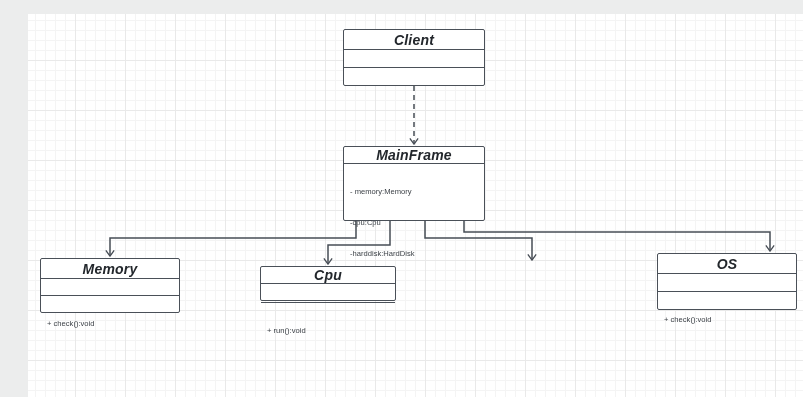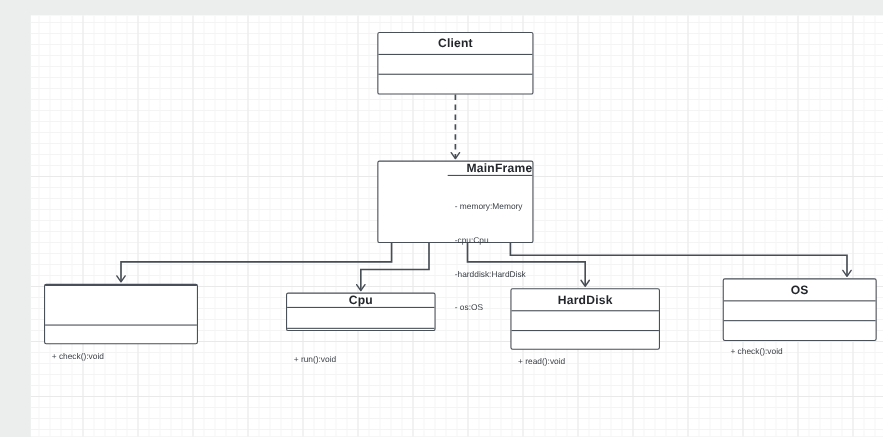--- a/index.html
+++ b/index.html
@@ -55,27 +55,28 @@
     position: absolute;
     background: #ffffff;
     border: 1.4px solid #4a5058;
     border-radius: 2px;
     display: flex;
     flex-direction: column;
   }
 
   .uml-name {
     text-align: center;
-    font-size: 11px;
+    font-size: 14px;
     font-weight: bold;
     color: #23272c;
     letter-spacing: .2px;
     display: flex;
     align-items: center;
     justify-content: center;
+    font-style: italic;
   }
 
   .uml-compartment {
     border-top: 1.4px solid #4a5058;
     font-size: 7.6px;
     color: #3a3f45;
     padding: 3px 6px 2px 6px;
     line-height: 10.2px;
     white-space: pre;
   }
@@ -116,52 +117,46 @@
       <path d="M464,221 L464,232 L770,232 L770,251" fill="none" stroke="#474d55" stroke-width="1.5" stroke-linejoin="miter" marker-end="url(#openArrow)"></path>
     </g>
   </svg>
 
   <div class="uml-class" style="left:343px; top:29px; width:142px; height:57px;">
     <div class="uml-name" style="height:19px;">Client</div>
     <div class="uml-compartment empty" style="flex:1;"></div>
     <div class="uml-compartment empty" style="flex:1;"></div>
   </div>
 
-  <div class="uml-class" style="left:343px; top:146px; width:142px; height:75px;align-items:flex-end;">
+  <div class="uml-class" style="left:343px; top:146px; width:142px; height:75px;">
     <div class="uml-name" style="height:16px;">MainFrame</div>
     <div class="uml-compartment" style="flex:1;">
       <div>- memory:Memory</div>
       <div>-cpu:Cpu</div>
       <div>-harddisk:HardDisk</div>
       <div>- os:OS</div>
     </div>
   </div>
 
   <div class="uml-class" style="left:40px; top:258px; width:140px; height:55px;">
+    <div class="uml-name" style="height:19px;">Memory</div>
     <div class="uml-compartment empty" style="flex:1;"></div>
     <div class="uml-compartment" style="height:17px;">
       <div>+ check():void</div>
     </div>
   </div>
 
   <div class="uml-class" style="left:260px; top:266px; width:136px; height:35px;">
     <div class="uml-name" style="height:18px;">Cpu</div>
     <div class="uml-compartment empty" style="flex:1;"></div>
     <div class="uml-compartment" style="height:17px;margin-top:18px;">
       <div>+ run():void</div>
     </div>
   </div>
 
-  <div class="uml-class" style="left:464px; top:262px; width:136px; height:56px;">
-    <div class="uml-name" style="height:19px;">HardDisk</div>
-    <div class="uml-compartment empty" style="flex:1;"></div>
-    <div class="uml-compartment" style="height:17px;">
-      <div>+ read():void</div>
-    </div>
-  </div>
 
   <div class="uml-class" style="left:657px; top:253px; width:140px; height:57px;">
     <div class="uml-name" style="height:19px;">OS</div>
     <div class="uml-compartment empty" style="flex:1;"></div>
     <div class="uml-compartment" style="height:18px;">
       <div>+ check():void</div>
     </div>
   </div>
 
 </div>

